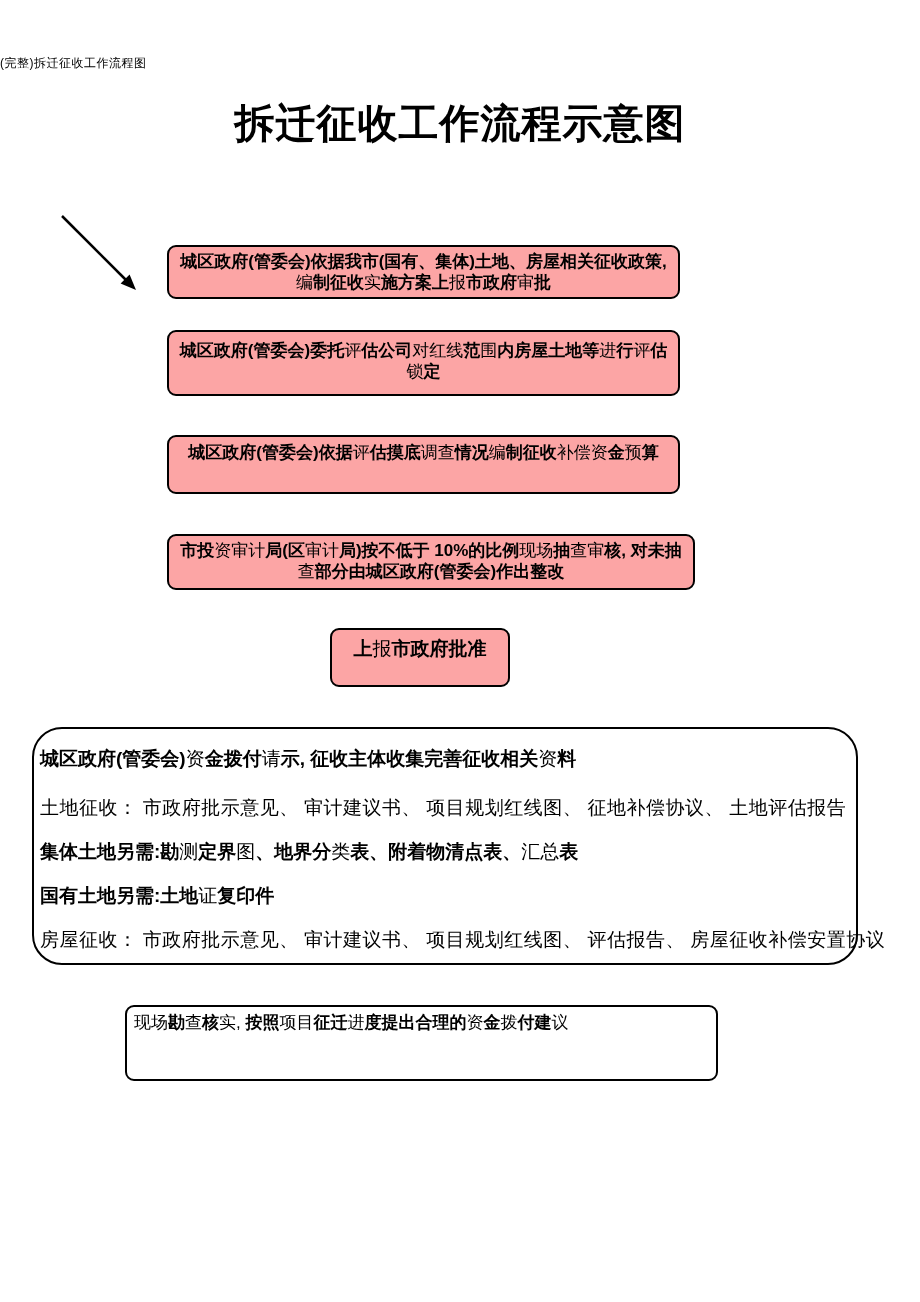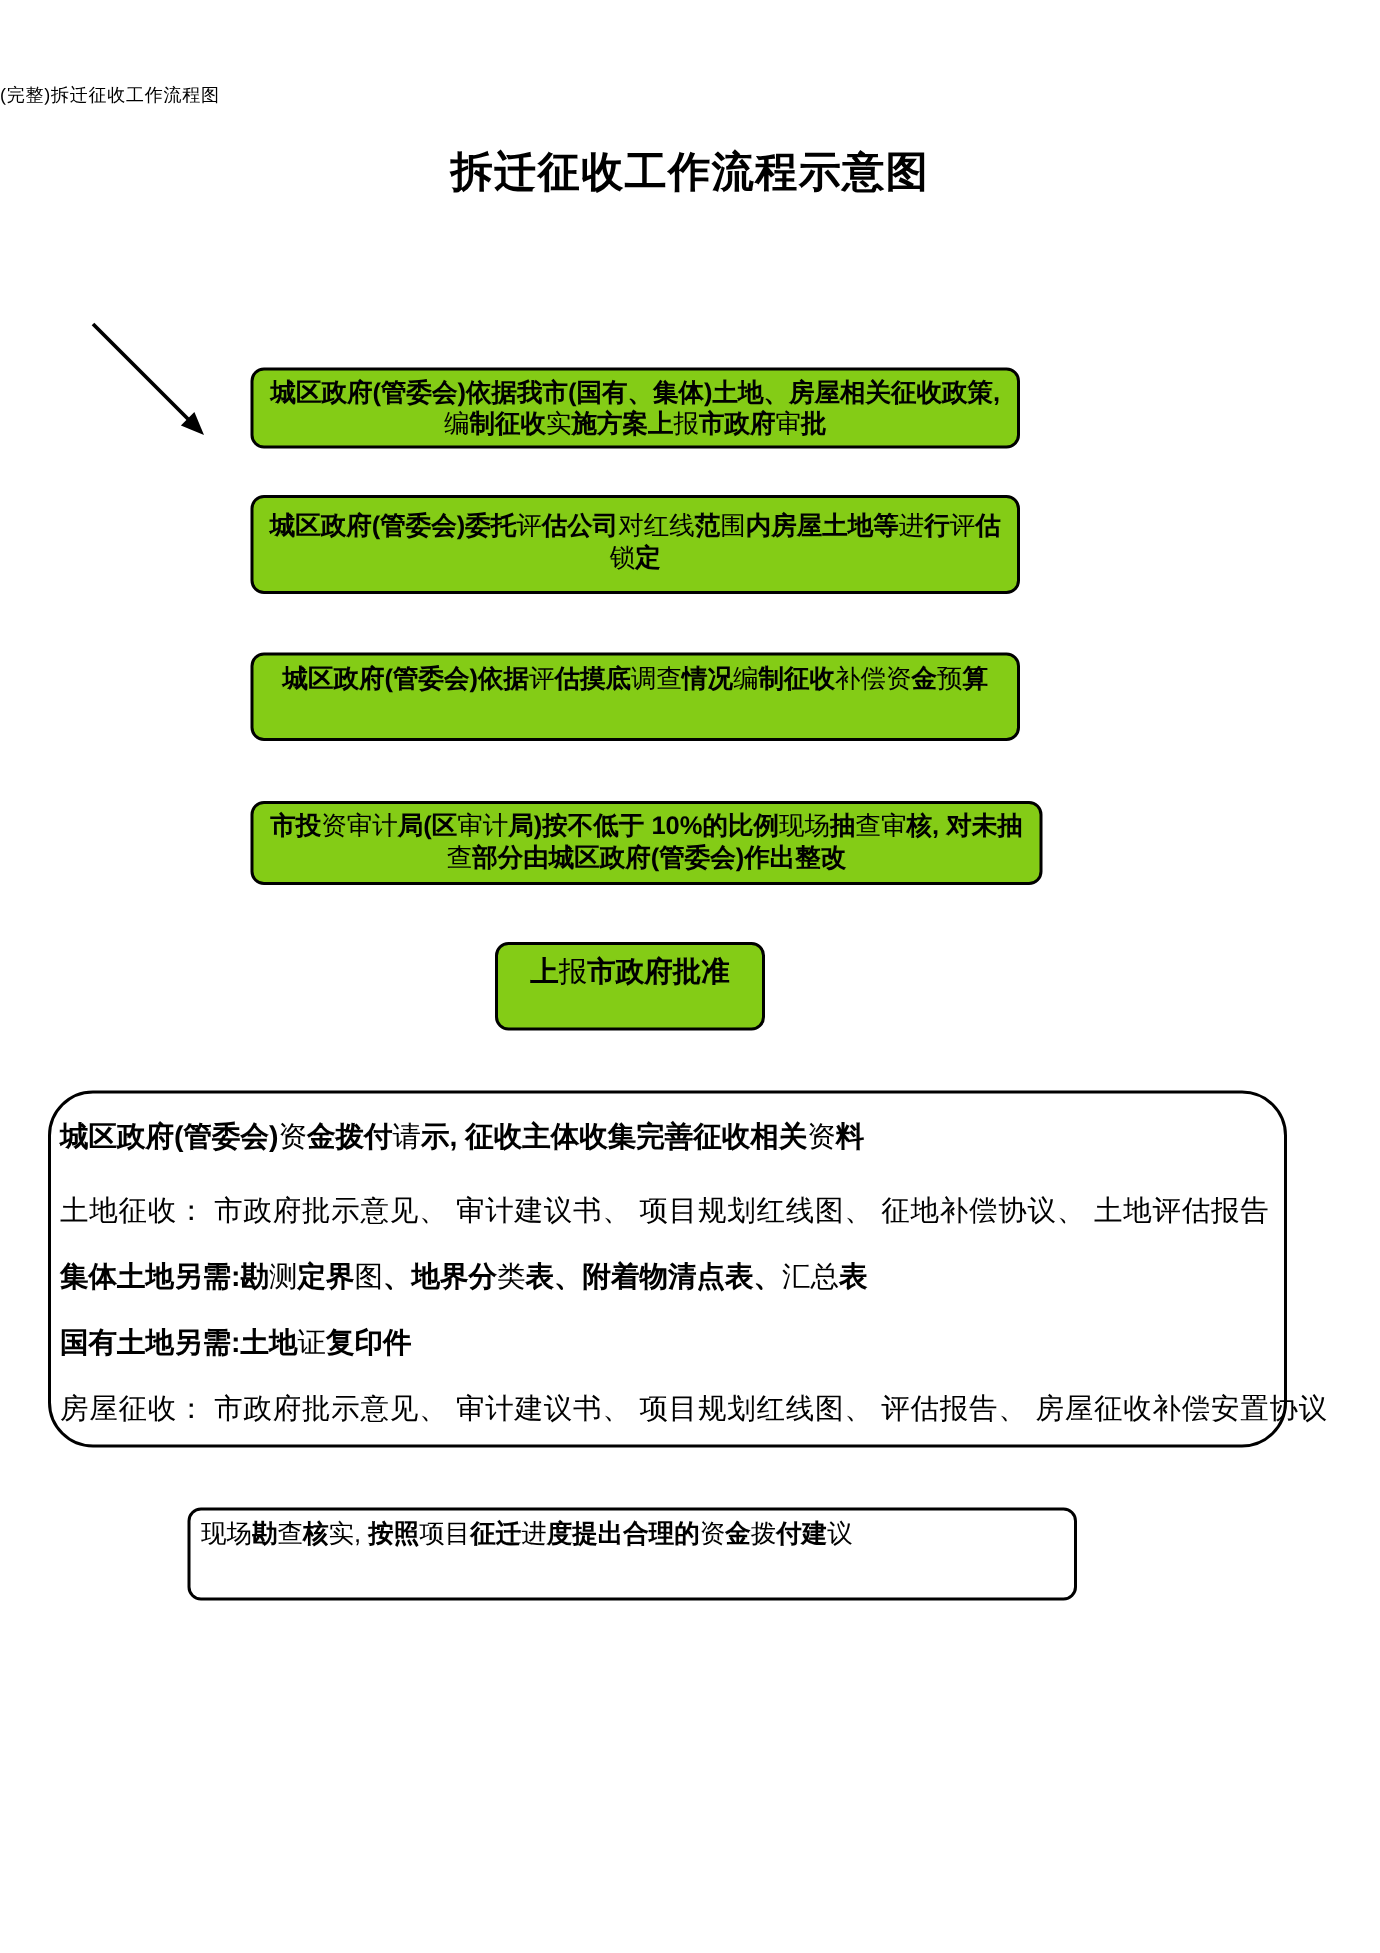--- a/index.html
+++ b/index.html
@@ -7,48 +7,48 @@
     position:relative; width:920px; height:1302px; margin:0 auto;
     background:#ffffff; overflow:hidden; color:#000;
     font-family:"Liberation Sans","DejaVu Sans",sans-serif;
   }
   .doc-header {
     position:absolute; top:55px; left:0; width:100%;
     text-align:left; font-size:12px; font-weight:400; letter-spacing:0.5px;
   }
   .doc-title {
     position:absolute; top:96px; left:0; width:100%; margin:0;
-    text-align:center; font-size:28px; font-weight:700; letter-spacing:1px;
+    text-align:center; font-size:40px; font-weight:700; letter-spacing:1px;
     font-family:"Liberation Serif","DejaVu Serif",serif;
   }
   .arrow-svg { position:absolute; left:52px; top:206px; }
   .flow-box {
     position:absolute; box-sizing:border-box;
     border:2px solid #000; border-radius:9px;
     font-size:17px; line-height:21px; text-align:center;
-    background:#84cc16;
+    background:#fca5a5;
   }
   .box1 { left:167px; top:245px; width:513px; height:54px; padding:4px 6px 0 6px; }
   .box2 { left:167px; top:330px; width:513px; height:66px; padding:8px 6px 0 6px; }
   .box3 { left:167px; top:435px; width:513px; height:59px; padding:5px 6px 0 6px;text-align:center; }
   .box4 { left:167px; top:534px; width:528px; height:56px; padding:4px 4px 0 4px; }
   .box5 { left:330px; top:628px; width:180px; height:59px; padding:7px 4px 0 4px; font-size:19px; line-height:24px; }
   .info-box {
     position:absolute; left:32px; top:727px; width:826px; height:238px;
     box-sizing:border-box; border:2px solid #000; border-radius:30px;
     padding:19px 10px 0 6px; text-align:left; font-size:19px; background:#fff;
   }
   .para { margin:0 0 23px 0; line-height:21px; white-space:nowrap; }
   .para:first-child { margin-bottom:28px; }
   .para.kai {
     font-family:"Liberation Serif","DejaVu Serif",serif;
     font-weight:400; letter-spacing:0.5px;
   }
   .bottom-box {
-    position:absolute; left:125px; top:1005px; width:593px; height:62px;
+    position:absolute; left:125px; top:1005px; width:593px; height:76px;
     box-sizing:border-box; border:2px solid #000; border-radius:9px;
     padding:5px 8px 0 7px; text-align:left; font-size:17px; line-height:21px;
     background:#fff;
   }
   .seg-b { font-weight:700; }
   .seg-r { font-weight:400; }
 </style>
 </head>
 <body>
 

